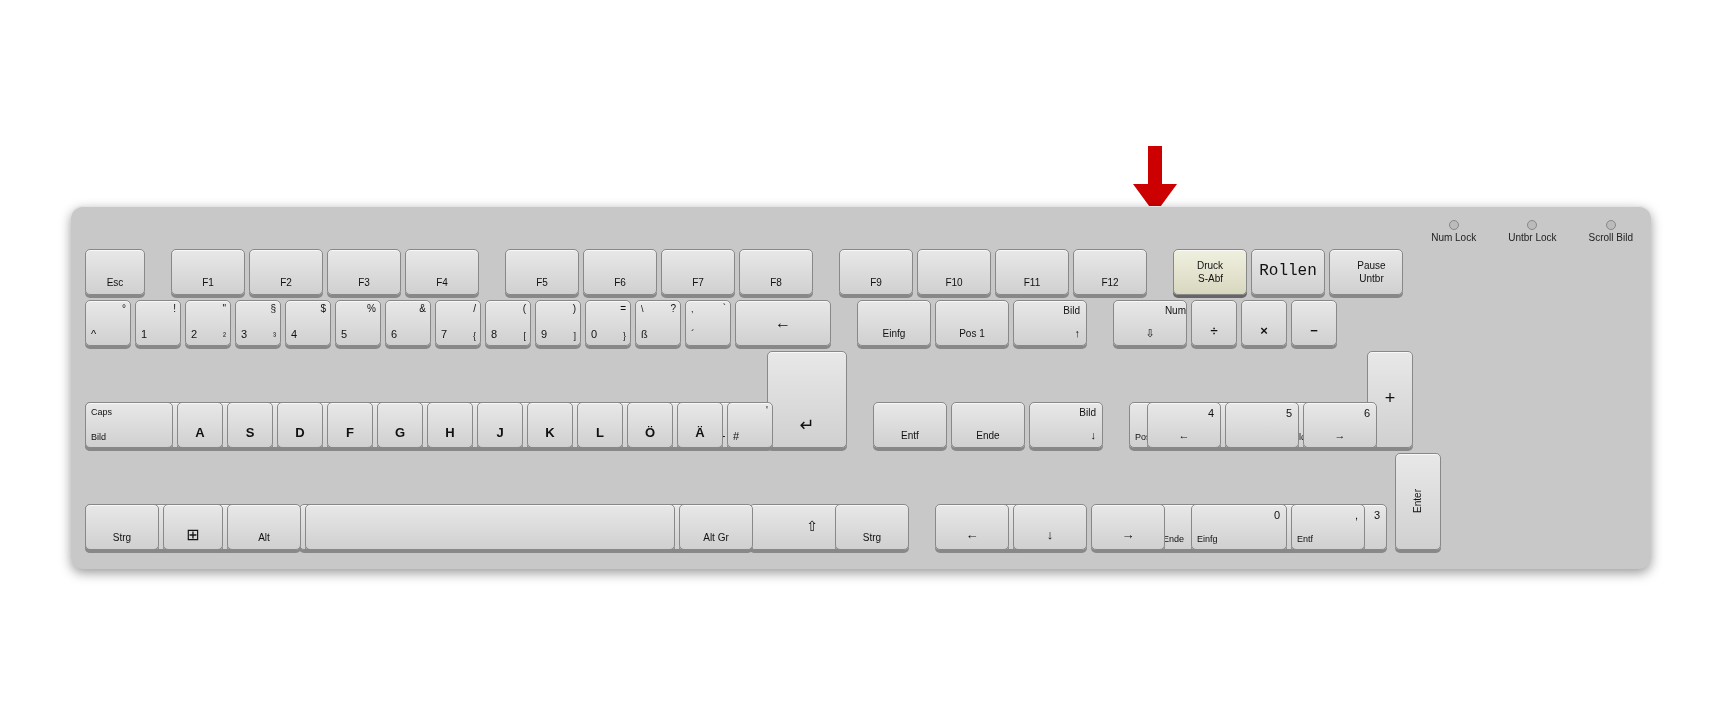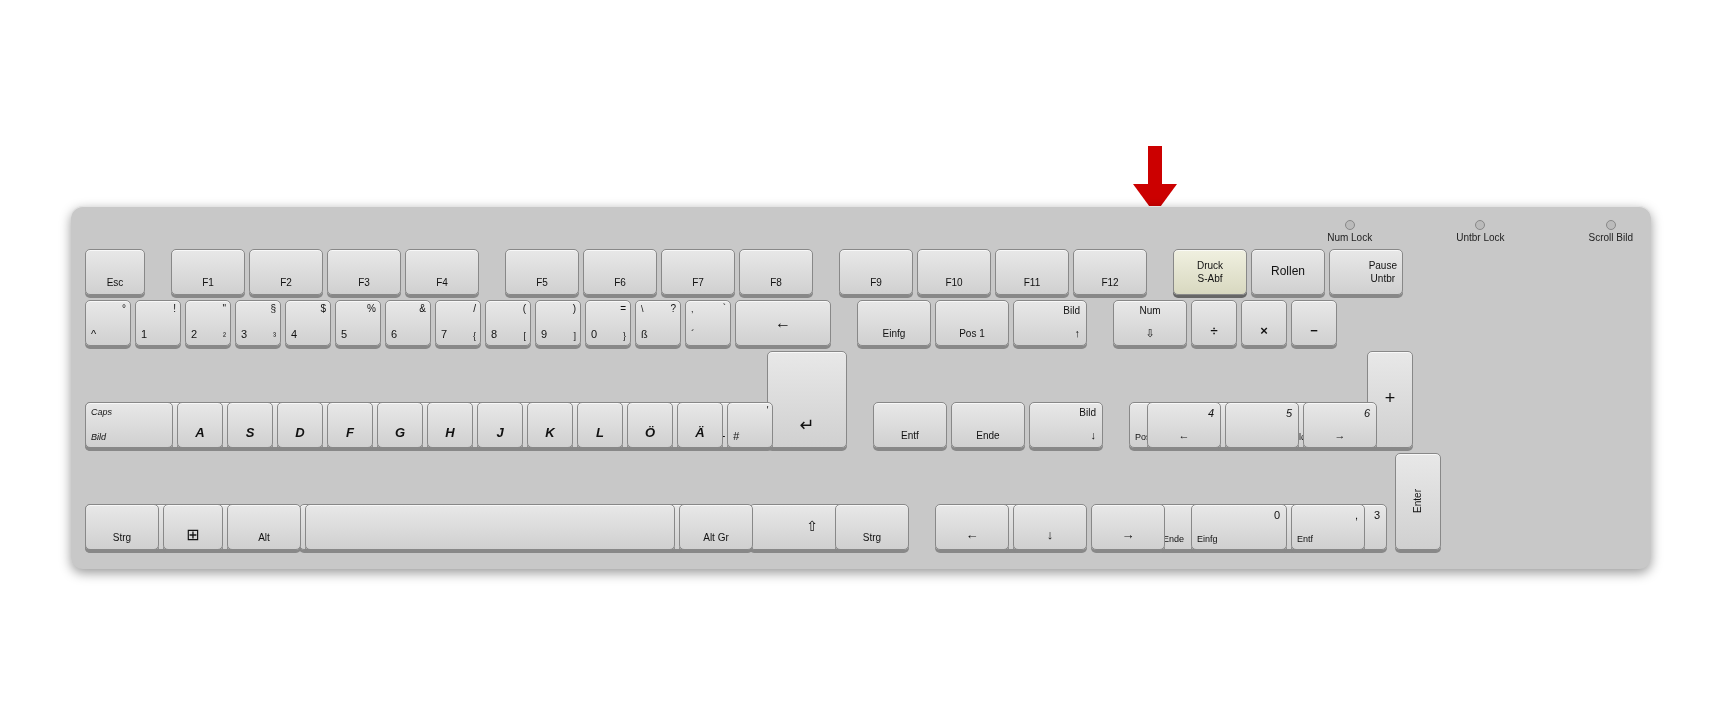--- a/index.html
+++ b/index.html
@@ -137,21 +137,21 @@
 <div class="arrow-container">
   <div class="red-arrow">
     <div class="arrow-shaft"></div>
     <div class="arrow-head"></div>
   </div>
 </div>
 
 <div class="keyboard">
 
   <div style="display:flex; justify-content:flex-end; margin-bottom:6px; padding-right:4px;">
-    <div style="display:flex; gap:84px; align-items:flex-start;">
+    <div style="display:flex; gap:32px; align-items:flex-start;">
       <div class="indicator-group">
         <div class="indicator-dot"></div>
         <span class="indicator-label">Num Lock</span>
       </div>
       <div class="indicator-group">
         <div class="indicator-dot"></div>
         <span class="indicator-label">Untbr Lock</span>
       </div>
       <div class="indicator-group">
         <div class="indicator-dot"></div>
@@ -199,26 +199,26 @@
       </div>
     <div class="key w2">
         <span class="label">F11</span>
       </div>
     <div class="key w2">
         <span class="label">F12</span>
       </div>
     <div style="width:18px"></div>
 
     <div class="key w2 highlighted-key" style="min-height:46px; align-items:center; justify-content:center;">
-      <span style="font-size:10px; text-align:center; line-height:1.3;">Druck<br>S-Abf</span>
+      <span style="font-size:10px; text-align:right; line-height:1.3;">Druck<br>S-Abf</span>
     </div>
     <div class="key w2" style="align-items:center; justify-content:center;">
-      <span style="font-size:12px; text-align:center;">Rollen</span>
-    </div>
-    <div class="key w2" style="align-items:flex-end; justify-content:center;padding-left:16px;">
+      <span style="font-size:16px; text-align:center;font-family:Liberation Mono, monospace;">Rollen</span>
+    </div>
+    <div class="key w2" style="align-items:center; justify-content:center;padding-left:16px;">
       <span style="font-size:10px; text-align:center; line-height:1.3;">Pause<br>Untbr</span>
     </div>
   </div>
 
   <div class="key-row">
 
     <div class="key w1">
       <span class="top-char">°</span>
       <span class="bottom-char">^</span>
     </div>
@@ -304,21 +304,21 @@
         <span class="label">Pos 1</span>
       </div>
     <div class="key w2">
       <span style="position:absolute;top:4px;right:6px;font-size:10px;">Bild</span>
       <span style="position:absolute;bottom:4px;right:6px;font-size:11px;">↑</span>
     </div>
 
     <div style="width:18px;"></div>
 
     <div class="key w2">
-      <span style="position:absolute;top:4px;left:0;right:0;text-align:center;font-size:10px;">Num</span>
+      <span style="position:absolute;top:4px;left:0;right:0;text-align:right;font-size:10px;">Num</span>
       <span style="position:absolute;bottom:4px;left:0;right:0;text-align:center;font-size:11px;">⇩</span>
     </div>
     <div class="key w1">
         <span class="single-char">÷</span>
       </div>
     <div class="key w1">
         <span class="single-char">×</span>
       </div>
     <div class="key w1">
         <span class="single-char">−</span>
@@ -407,21 +407,21 @@
       <span style="position:absolute;bottom:4px;left:5px;font-size:9px;">Bild↑</span>
     </div>
 
     <div style="position:relative; min-height:97px; width:46px; margin-left:4px;">
       <div class="key" style="position:absolute;top:0;left:0;right:0;bottom:0;align-items:center;justify-content:center;">
         <span style="font-size:18px;">+</span>
       </div>
     </div>
   </div>
 
-  <div class="key-row" style="margin-top:-51px; padding-top:0;font-style:italic;">
+  <div class="key-row" style="margin-top:-51px; padding-top:0;">
 
     <div class="key w225">
       <span style="font-size:9px;position:absolute;top:4px;left:5px;">Caps</span>
       <span style="font-size:9px;position:absolute;bottom:4px;left:5px;">Bild</span>
     </div>
     <div class="key w1">
         <span class="single-char">A</span>
       </div>
     <div class="key w1">
         <span class="single-char">S</span>

